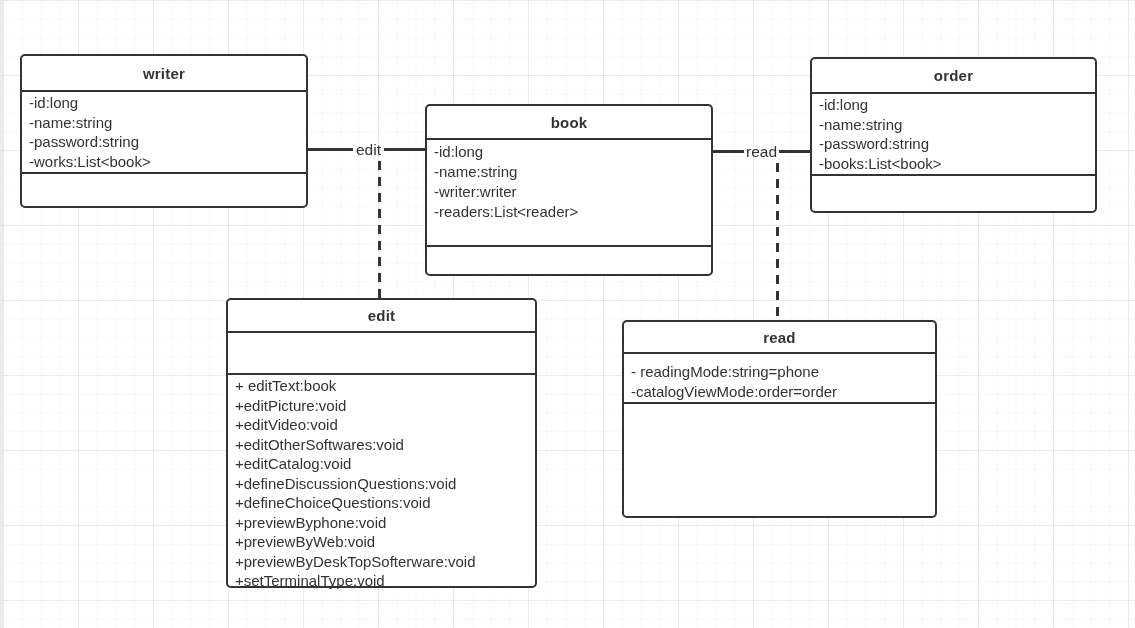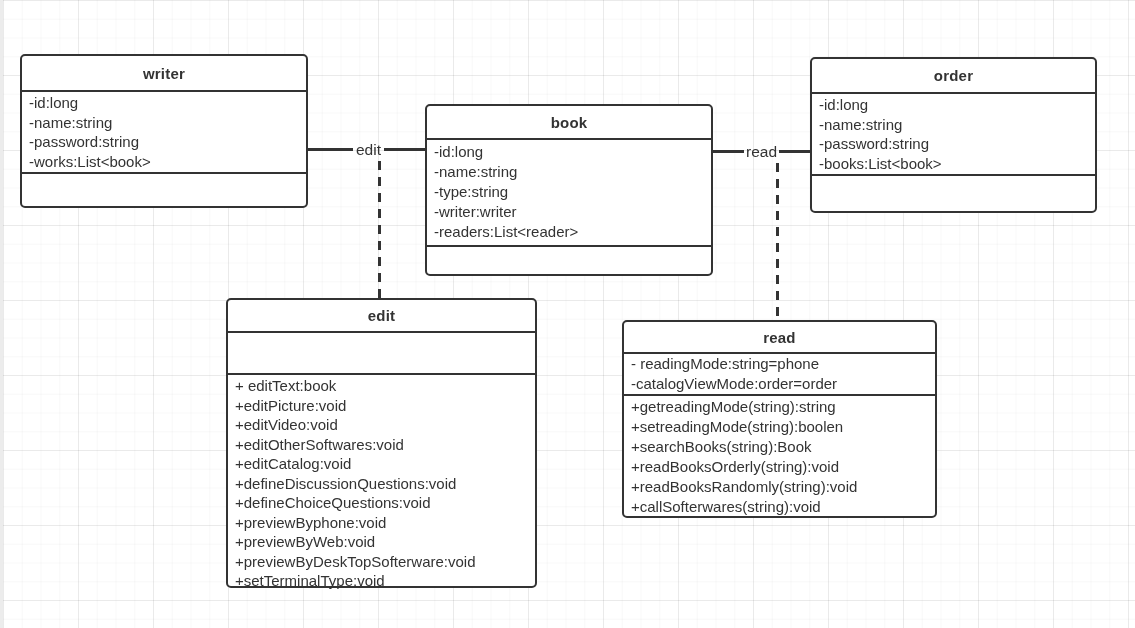--- a/index.html
+++ b/index.html
@@ -82,21 +82,20 @@
       <div class="uml-line">-works:List&lt;book&gt;</div>
     </div>
     <div class="uml-methods"></div>
   </div>
 
   <div class="uml-class" style="left:425px; top:58px; width:288px; height:172px;margin-top:46px;">
     <div class="uml-title" style="height:32px">book</div>
     <div class="uml-attrs" style="height:103px; padding-top:2px">
       <div class="uml-line" style="line-height:20px">-id:long</div>
       <div class="uml-line" style="line-height:20px">-name:string</div>
-      <div class="uml-line" style="line-height:20px">-type:string</div>
       <div class="uml-line" style="line-height:20px">-writer:writer</div>
       <div class="uml-line" style="line-height:20px">-readers:List&lt;reader&gt;</div>
     </div>
     <div class="uml-methods"></div>
   </div>
 
   <div class="uml-class" style="left:810px; top:57px; width:287px; height:156px;">
     <div class="uml-title" style="height:33px">order</div>
     <div class="uml-attrs" style="height:79px">
       <div class="uml-line">-id:long</div>
@@ -120,31 +119,23 @@
       <div class="uml-line">+defineChoiceQuestions:void</div>
       <div class="uml-line">+previewByphone:void</div>
       <div class="uml-line">+previewByWeb:void</div>
       <div class="uml-line">+previewByDeskTopSofterware:void</div>
       <div class="uml-line">+setTerminalType:void</div>
     </div>
   </div>
 
   <div class="uml-class" style="left:622px; top:320px; width:315px; height:198px;">
     <div class="uml-title" style="height:30px">read</div>
-    <div class="uml-attrs" style="height:40px; padding-top:0">
+    <div class="uml-attrs" style="height:40px; padding-top:8px">
       <div class="uml-line" style="line-height:20px">- readingMode:string=phone</div>
       <div class="uml-line" style="line-height:20px">-catalogViewMode:order=order</div>
-    </div>
-    <div class="uml-methods">
-      <div class="uml-line" style="line-height:20px">+getreadingMode(string):string</div>
-      <div class="uml-line" style="line-height:20px">+setreadingMode(string):boolen</div>
-      <div class="uml-line" style="line-height:20px">+searchBooks(string):Book</div>
-      <div class="uml-line" style="line-height:20px">+readBooksOrderly(string):void</div>
-      <div class="uml-line" style="line-height:20px">+readBooksRandomly(string):void</div>
-      <div class="uml-line" style="line-height:20px">+callSofterwares(string):void</div>
     </div>
   </div>
 
   <div class="hline" style="left:306px; top:148px; width:47px;"></div>
   <div class="conn-label" style="left:352px; top:141px; width:33px;">edit</div>
   <div class="hline" style="left:384px; top:148px; width:43px;"></div>
   <div class="vdash" style="left:378px; top:161px; height:137px;"></div>
 
   <div class="hline" style="left:711px; top:150px; width:33px;"></div>
   <div class="conn-label" style="left:743px; top:143px; width:37px;">read</div>

